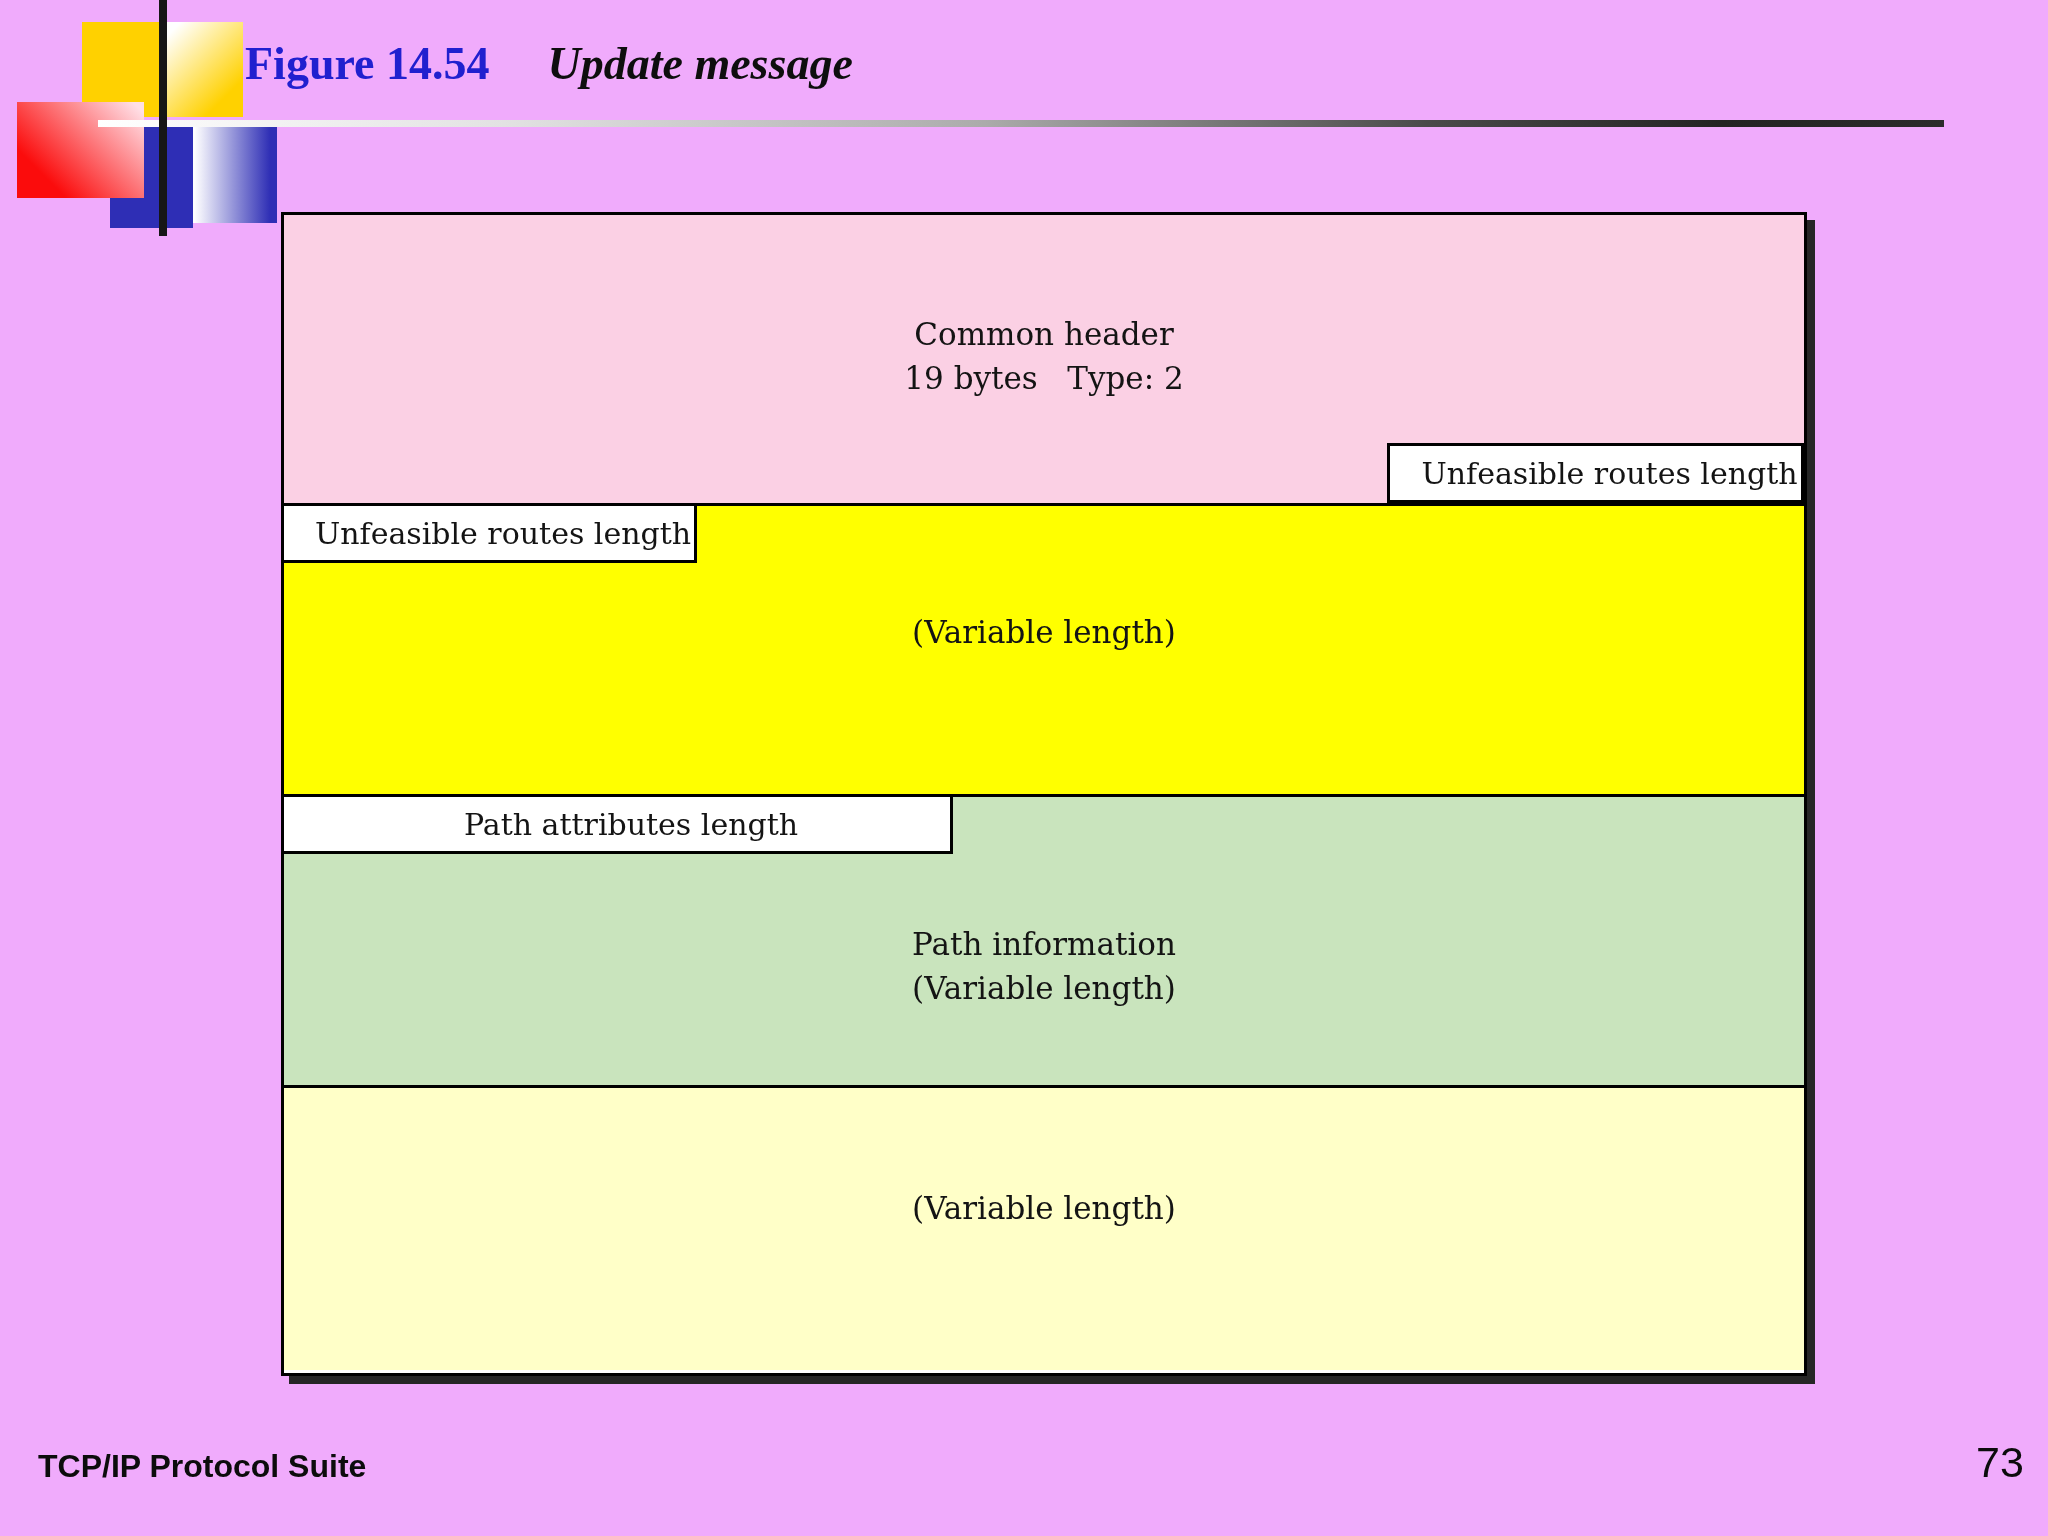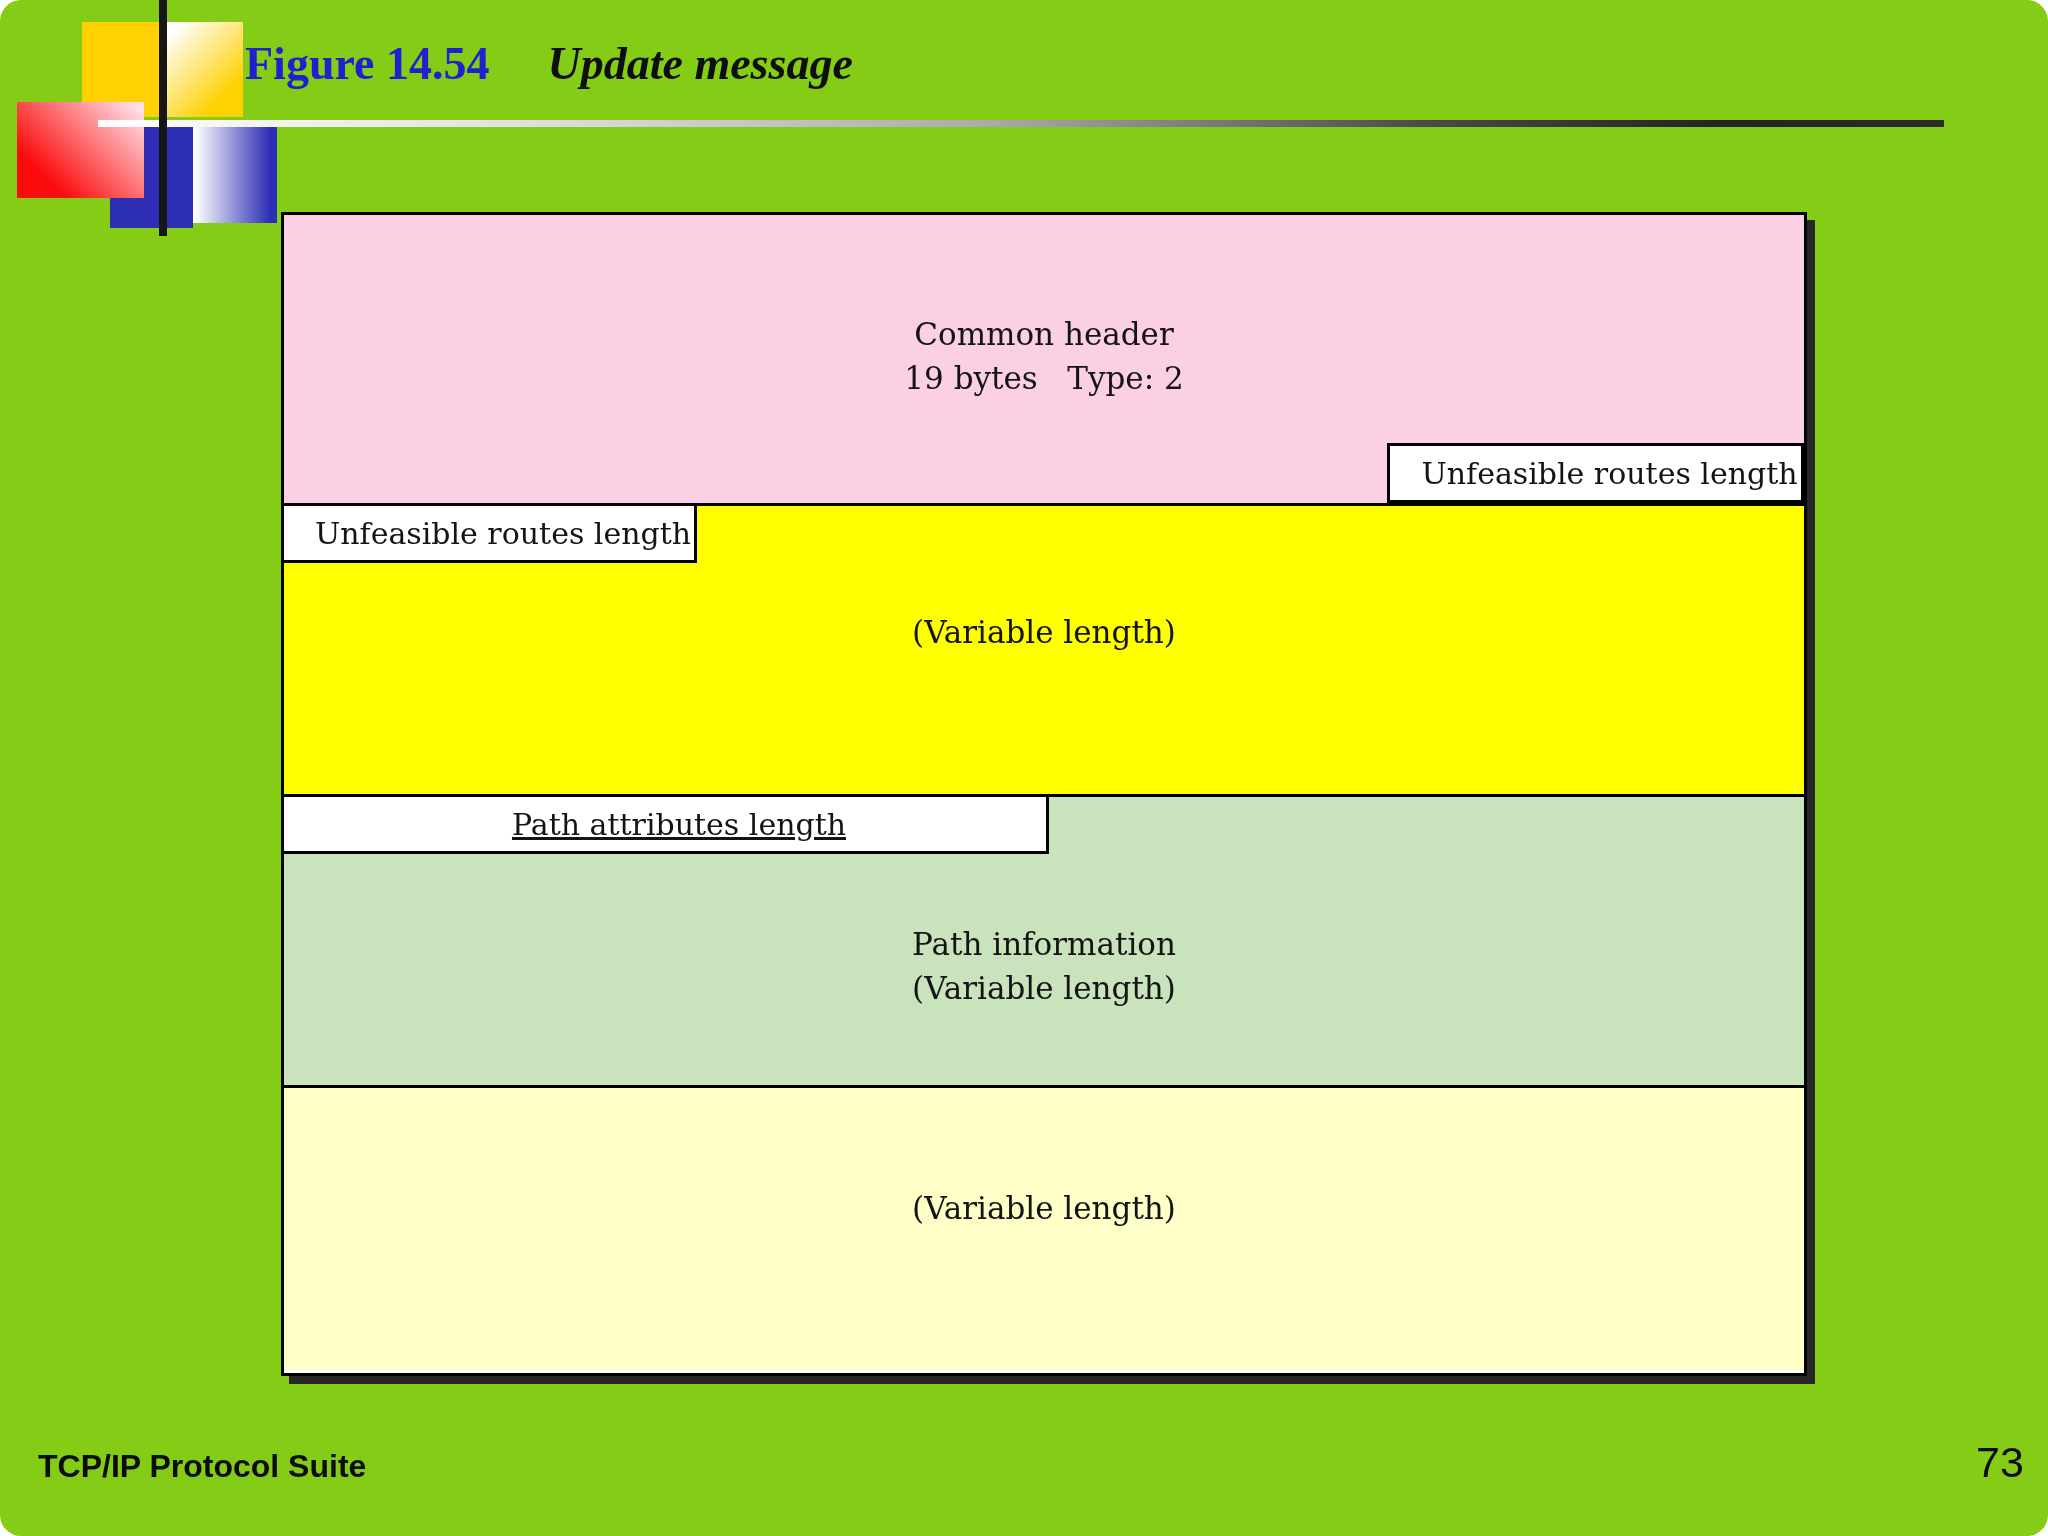--- a/index.html
+++ b/index.html
@@ -1,23 +1,22 @@
 <!DOCTYPE html>
 <html><head>
 <meta charset="utf-8">
 <style>
   html, body { margin: 0; padding: 0; background: #ffffff; }
   .slide {
     position: relative;
     width: 2048px;
     height: 1536px;
-    background: #84cc16;
+    background: #f0abfc;
     overflow: hidden;
     font-family: "Liberation Sans", sans-serif;
-    border-radius: 21px;
   }
   
   .sq { position: absolute; }
   .sq-yellow       { left: 82px;  top: 22px;  width: 79px;  height: 95px;  background: #ffd100; }
   .sq-yellow-grad  { left: 167px; top: 22px;  width: 76px;  height: 95px;
                      background: linear-gradient(135deg, #ffffff 8%, #ffd100 78%); }
   .sq-blue         { left: 110px; top: 127px; width: 83px;  height: 101px; background: #2e2eb5; }
   .sq-blue-grad    { left: 193px; top: 127px; width: 84px;  height: 96px;
                      background: linear-gradient(to right, #ffffff 2%, #2e2eb5 92%); }
   .sq-red          { left: 17px;  top: 102px; width: 127px; height: 96px;
@@ -69,21 +68,21 @@
   .label-box {
     position: absolute;
     height: 60px; box-sizing: border-box;
     background: #ffffff; border: 3px solid #000000;
     display: flex; align-items: center; justify-content: center;
     font-family: "DejaVu Serif", "Liberation Serif", serif;
     font-size: 30px; color: #141414; white-space: nowrap; padding-left: 28px;
   }
   .box-unfeasible-right { left: 1103px; top: 228px; width: 417px; }
   .box-unfeasible-left  { left: -3px;   top: 288px; width: 416px; }
-  .box-pathattr-len     { left: -3px;   top: 579px; width: 768px; text-decoration: underline; }
+  .box-pathattr-len     { left: -3px;   top: 579px; width: 672px; }
 
   
   .footer {
     position: absolute; left: 38px; top: 1448px;
     font-family: "Liberation Sans", sans-serif;
     font-size: 32px; font-weight: bold; color: #0c0c0c;
     white-space: nowrap;
   }
   .page-num {
     position: absolute; left: 1936px; top: 1438px;

